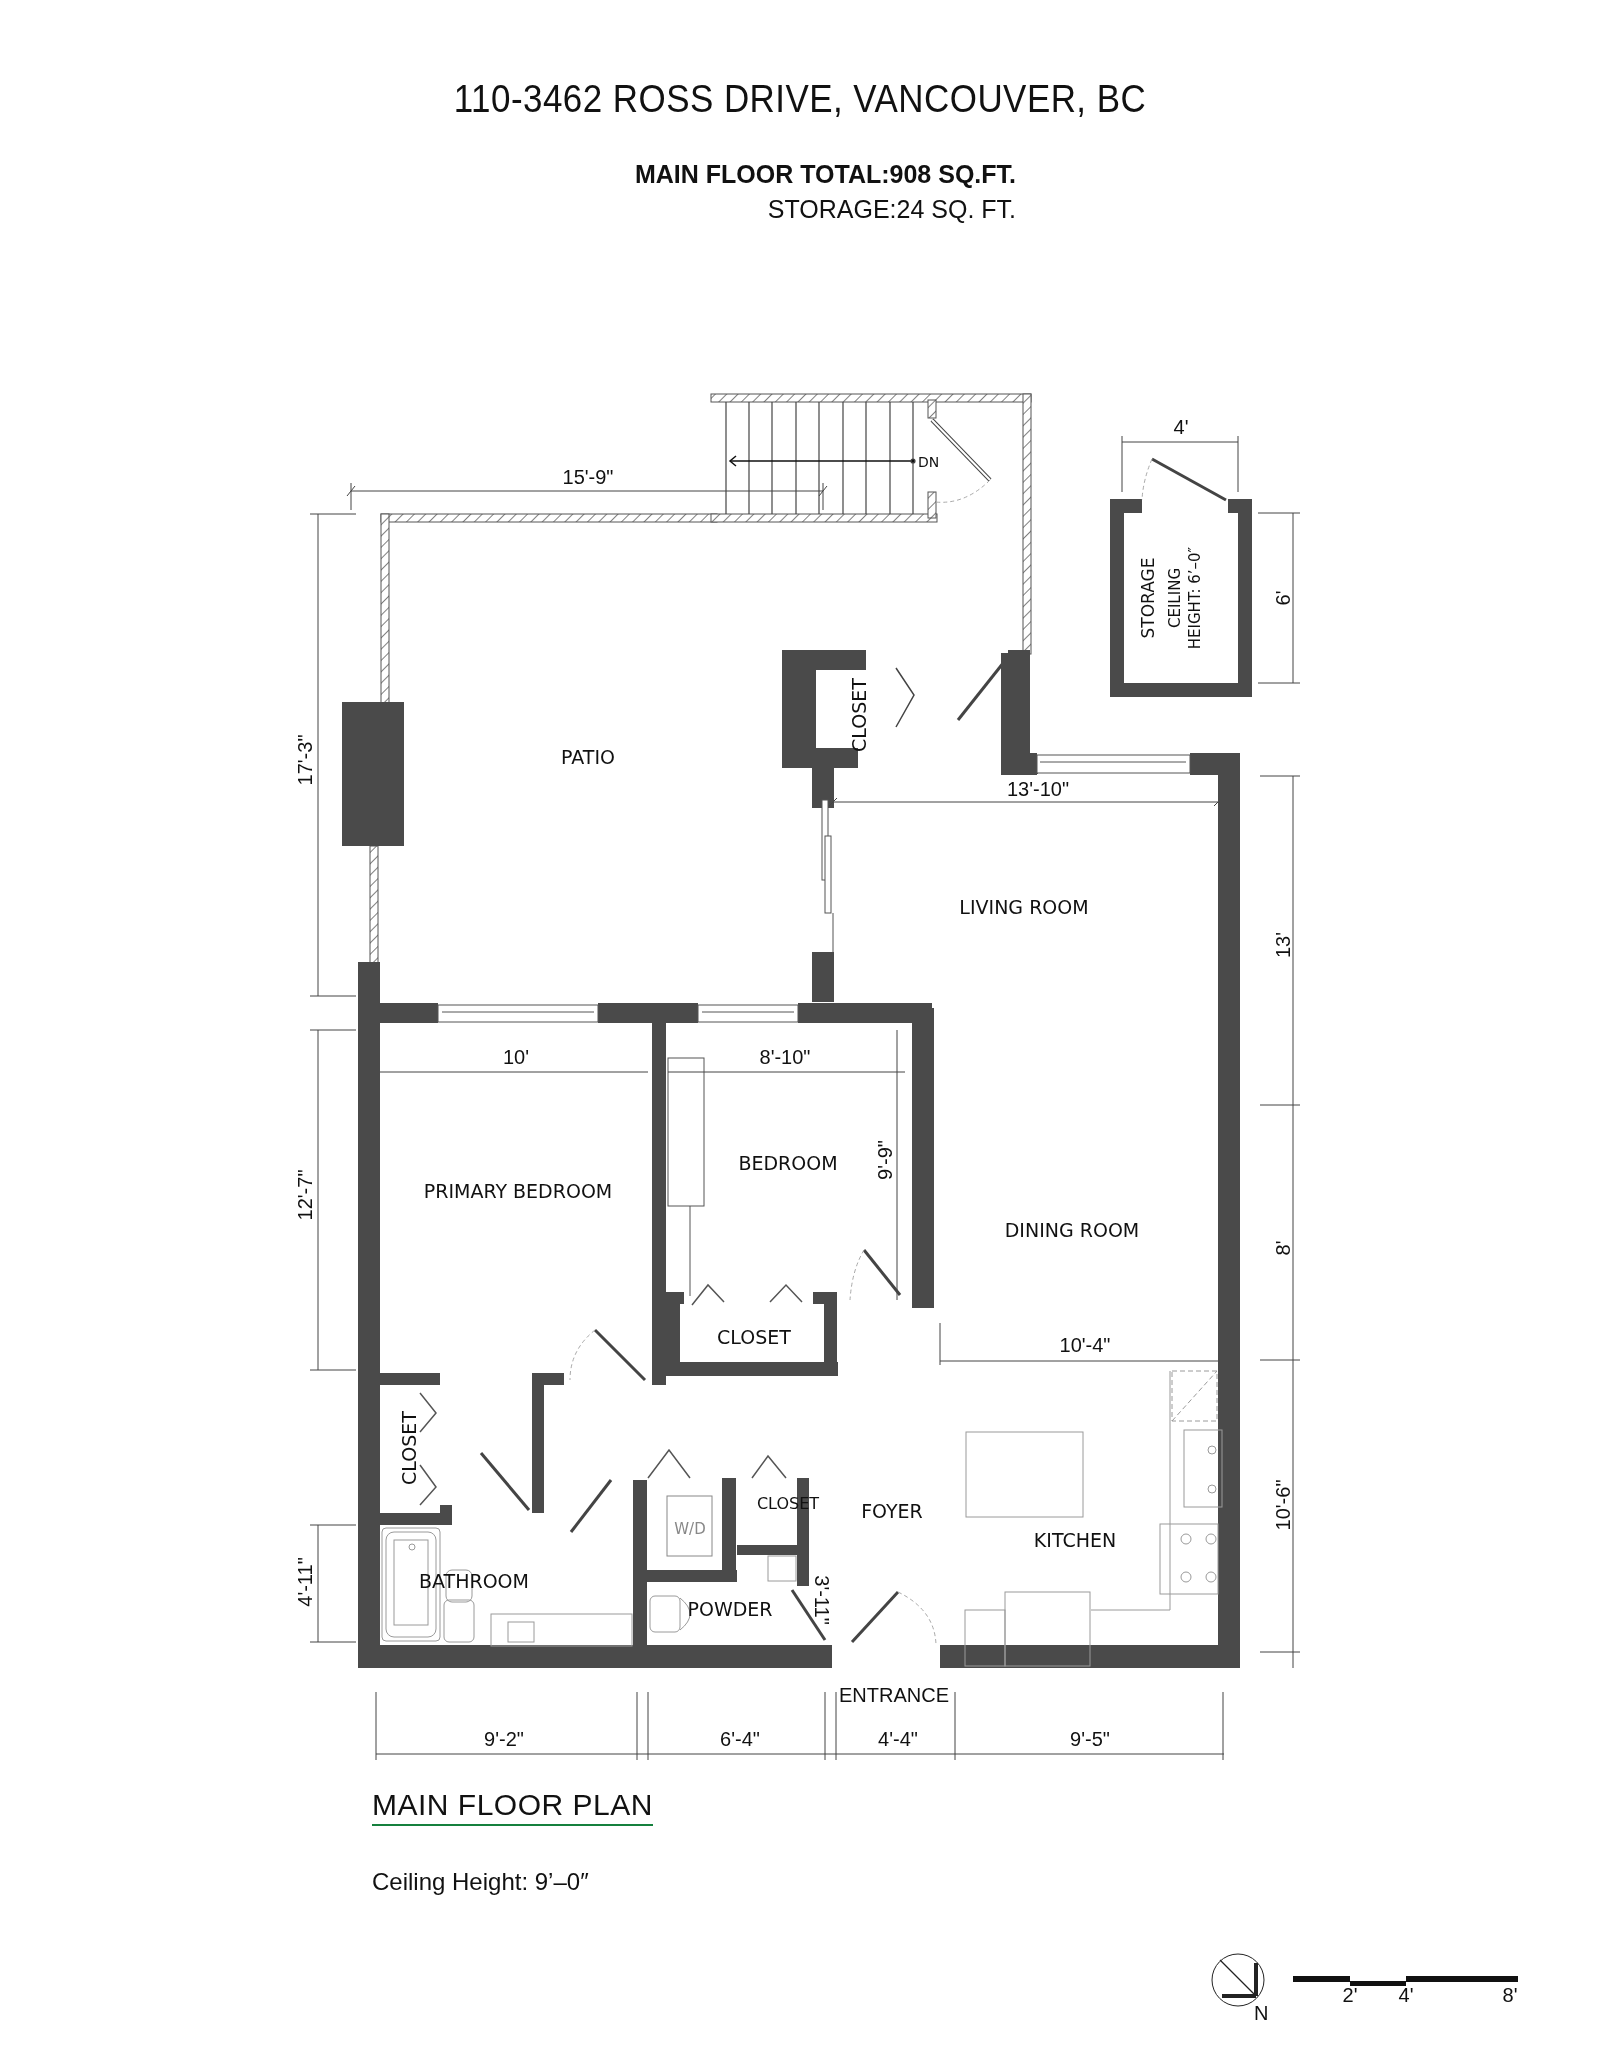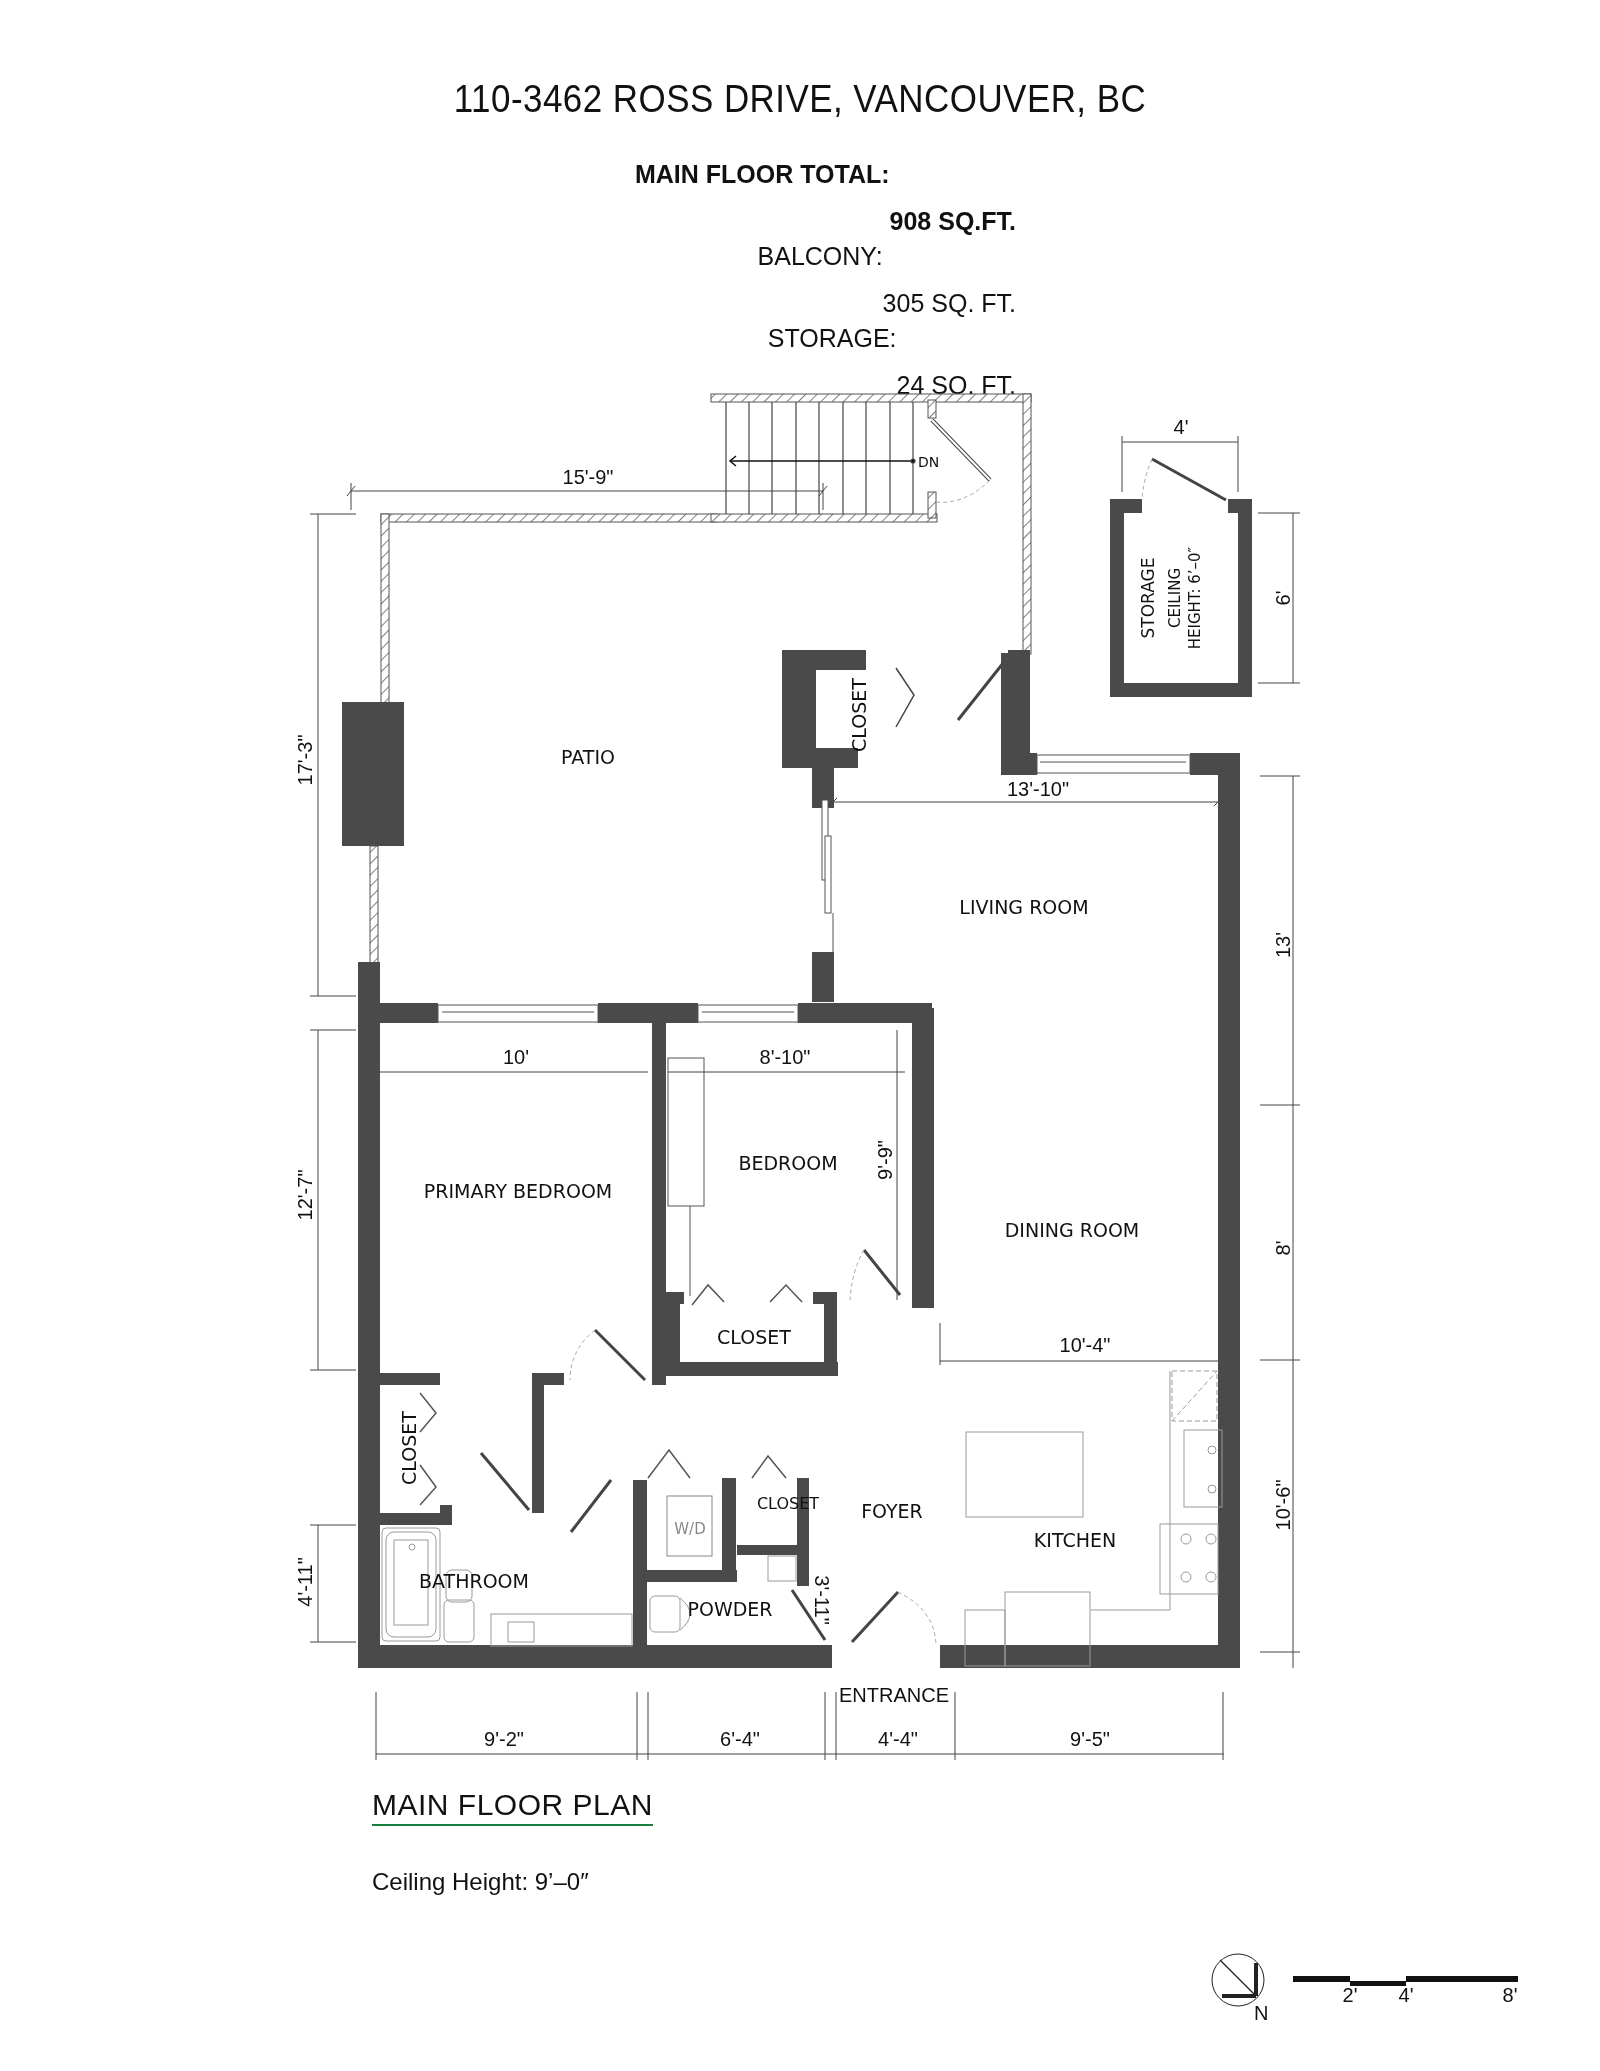--- a/index.html
+++ b/index.html
@@ -1,40 +1,36 @@
 <!DOCTYPE html>
 <html><head>
 <meta charset="utf-8">
 <style>
   html, body { margin: 0; padding: 0; background: #ffffff; }
   body { width: 1600px; height: 2071px; position: relative; overflow: hidden; font-family: "Liberation Sans", sans-serif; color: #111; }
   .title { position: absolute; left: 0; width: 1600px; top: 78px; text-align: center; font-family: "Liberation Sans", sans-serif; font-size: 38px; letter-spacing: 0.5px; font-weight: normal; transform: scaleX(0.92); }
   .areas { position: absolute; left: 576px; top: 157px; width: 440px; font-size: 25px; line-height: 35px; }
   .areas .row { display: flex; justify-content: flex-end; }
   .areas .row.bold { font-weight: bold; }
-  .areas .val { text-align: right; margin-top: 47px; }
+  .areas .val { text-align: right; }
   svg.plan { position: absolute; left: 0; top: 0; }
   .lbl { font-family: "DejaVu Sans", sans-serif; font-size: 19px; fill: #111; }
   .dim { font-family: "Liberation Sans", sans-serif; font-size: 20px; fill: #111; }
   .plan-title { position: absolute; left: 372px; top: 1788px; font-size: 30px; letter-spacing: 0.5px; border-bottom: 2px solid #15803d; padding-bottom: 2px; }
   .plan-sub { position: absolute; left: 372px; top: 1868px; font-size: 24px; }
 </style>
 </head>
 <body>
 
 <div class="title">110-3462 ROSS DRIVE, VANCOUVER, BC</div>
 
 <div class="areas">
   <div class="row bold">
     <span>MAIN FLOOR TOTAL:</span>
     <span class="val">908 SQ.FT.</span>
-  </div>
-  <div class="row">
-    <span>BALCONY:</span>
-    <span class="val">305 SQ. FT.</span>
   </div>
   <div class="row">
     <span>STORAGE:</span>
     <span class="val">24 SQ. FT.</span>
   </div>
 </div>
 
 <svg class="plan" width="1600" height="2071" viewBox="0 0 1600 2071" xmlns="http://www.w3.org/2000/svg">
   <defs>
     <pattern id="hatch" patternUnits="userSpaceOnUse" width="8" height="8" patternTransform="rotate(45)">

